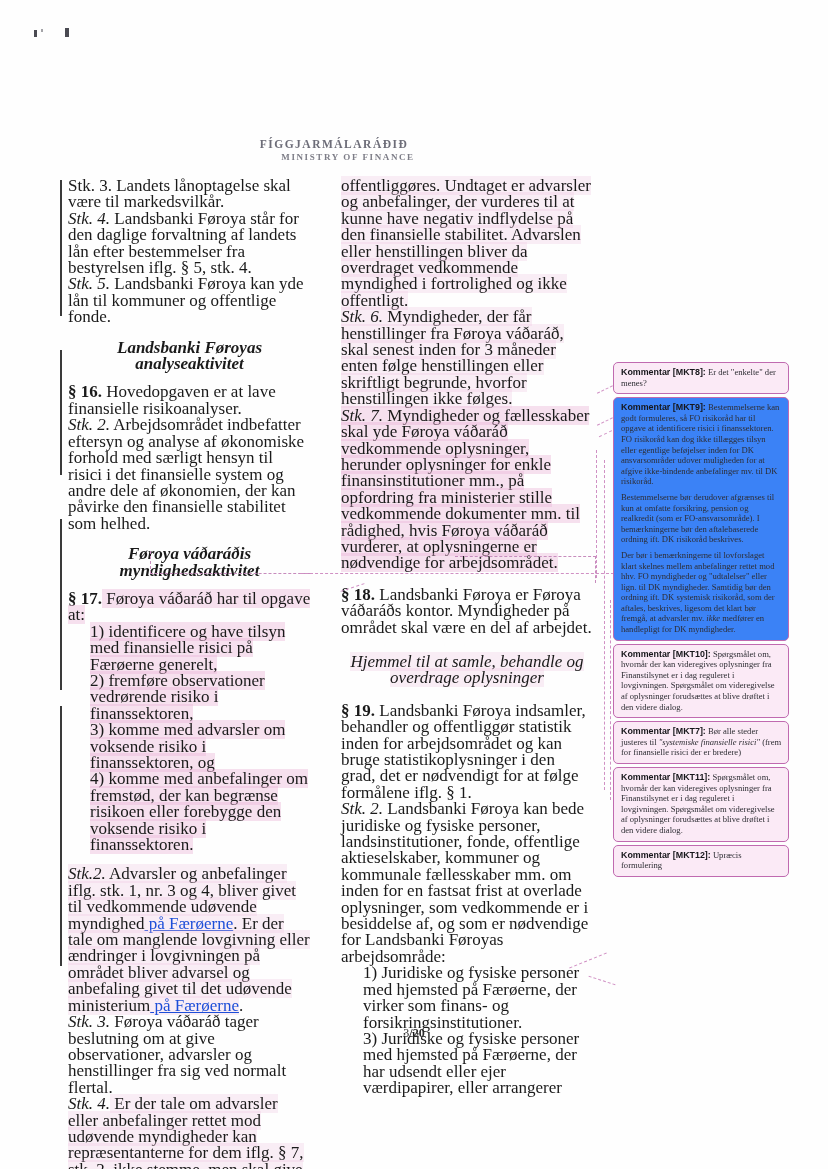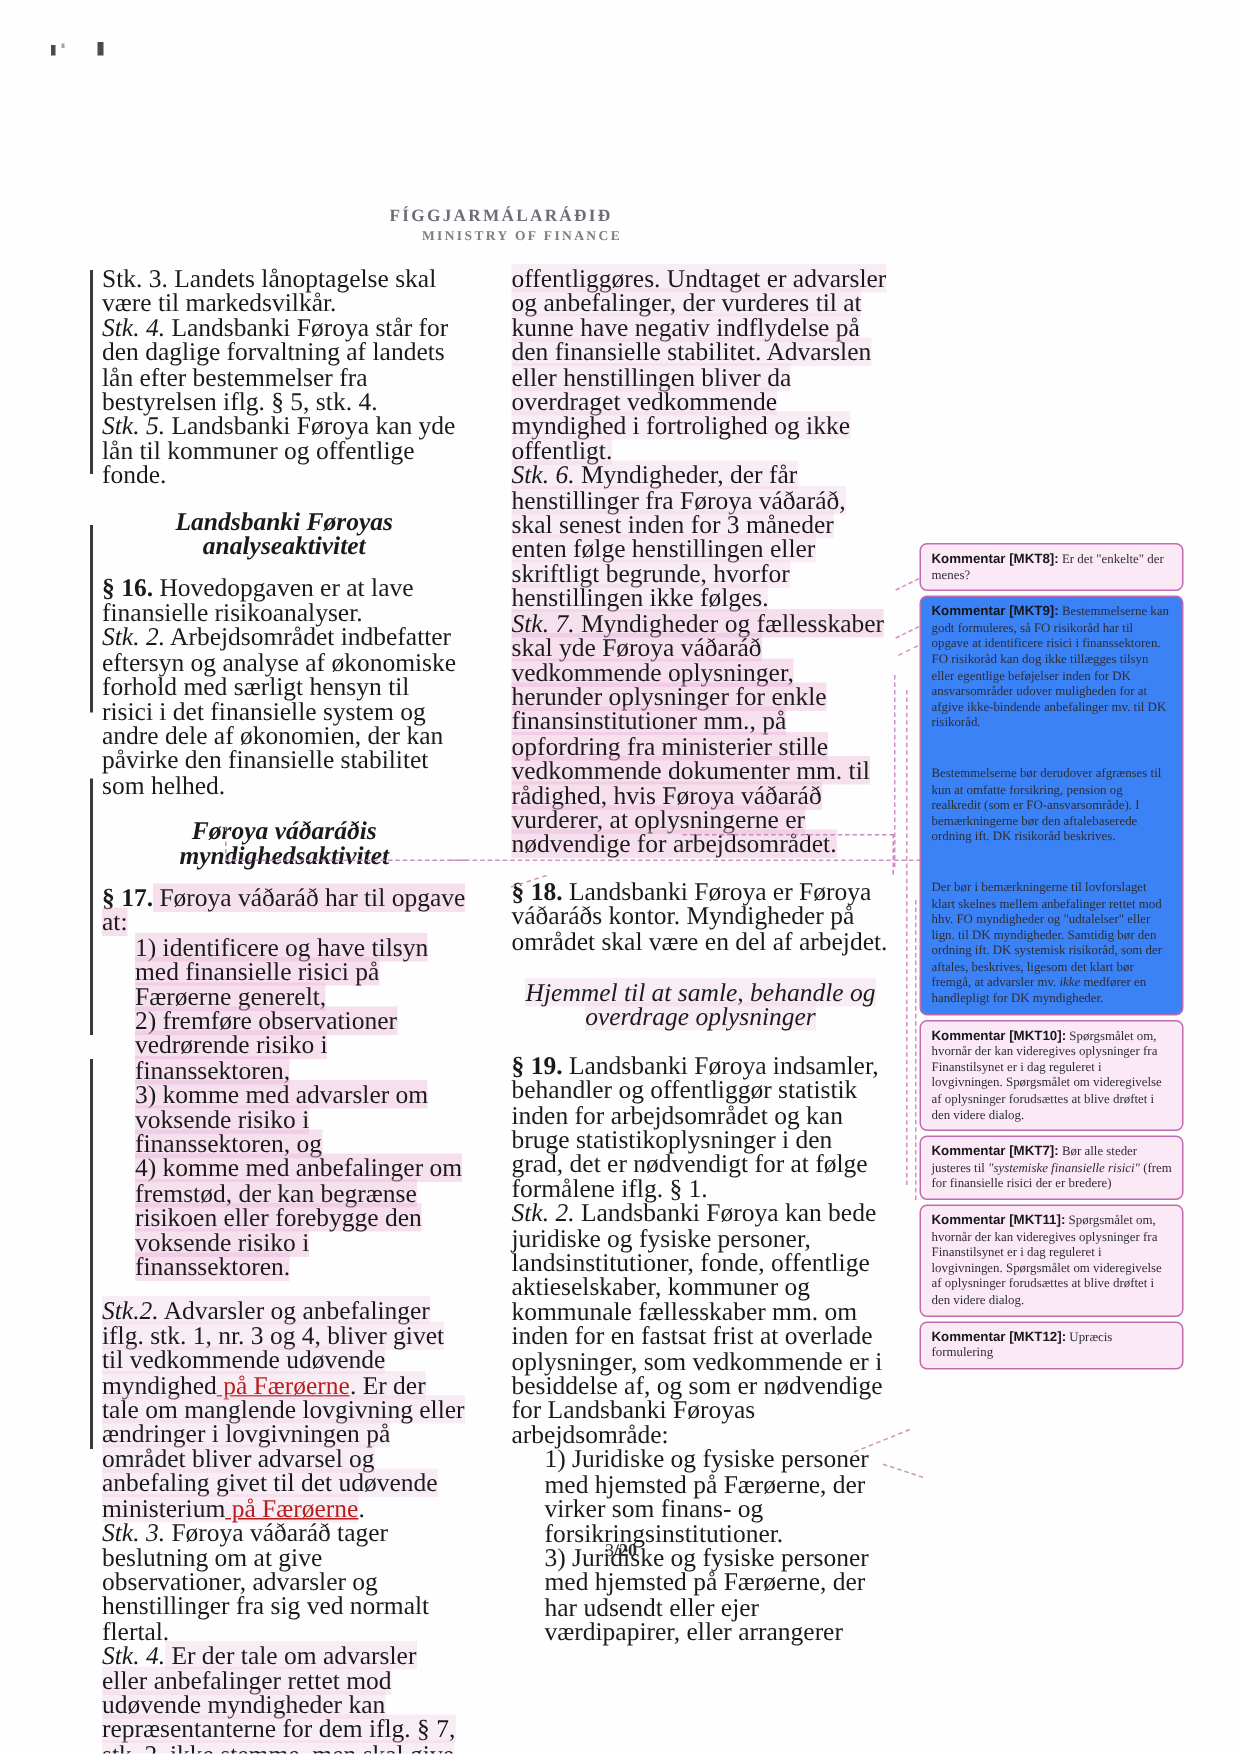--- a/index.html
+++ b/index.html
@@ -97,21 +97,21 @@
   b.bold { font-weight: bold; }
 
   
   .hl {
     background: rgba(236, 180, 216, 0.40);
   }
   .hl-light {
     background: rgba(238, 198, 224, 0.30);
   }
   .link {
-    color: #b91c1c;
+    color: #1d4ed8;
     text-decoration: underline;
   }
 
   
   .change-bar {
     position: absolute;
     width: 1.5px;
     background: #3a3a3a;
   }
 
@@ -135,21 +135,21 @@
     box-sizing: border-box;
   }
   .comment-box.tall { background: #3b82f6; }
   .comment-label {
     font-family: "Liberation Sans", sans-serif;
     font-weight: bold;
     font-size: 8.9px;
     color: #16161a;
   }
   .comment-body { }
-  .comment-para { margin-top: 23px; }
+  .comment-para { margin-top: 5px; }
   .comment-box i { font-style: italic; }
 
   
   .leader {
     position: absolute;
     border-top: 1px dashed #d090c4;
   }
   .leader-v {
     position: absolute;
     border-left: 1px dashed #d090c4;

